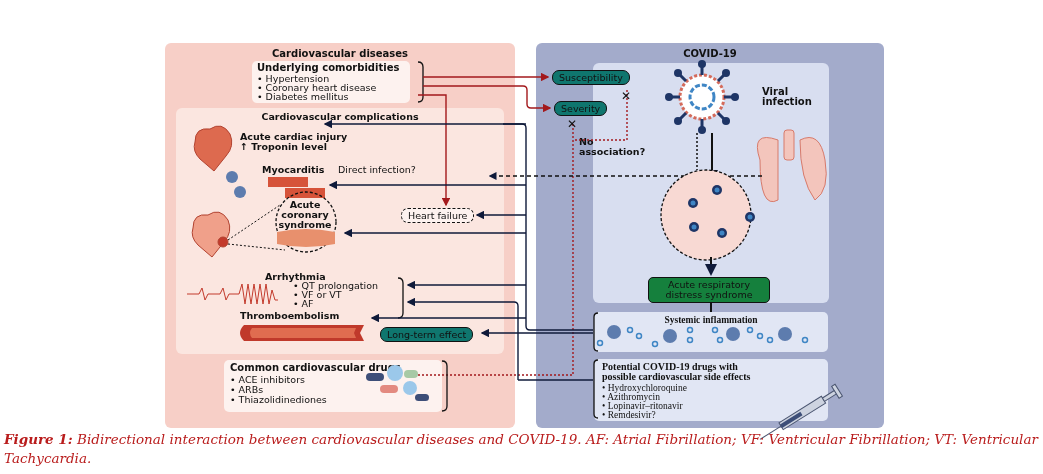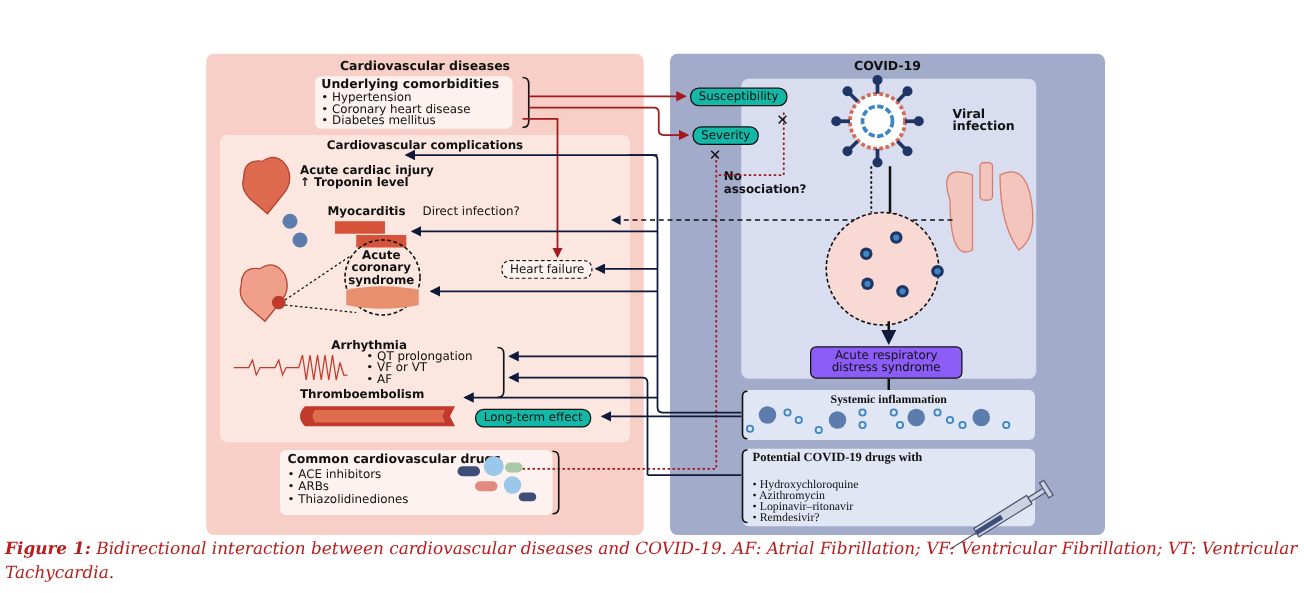--- a/index.html
+++ b/index.html
@@ -7,21 +7,21 @@
   .abs { position: absolute; }
   .panel-left { left: 165px; top: 43px; width: 350px; height: 385px; background: #f7cfc7; border-radius: 6px; }
   .panel-right { left: 536px; top: 43px; width: 348px; height: 385px; background: #a3abcb; border-radius: 6px; }
   .panel-title { font-size: 10px; font-weight: bold; color: #111; text-align: center; width: 100%; }
   .inner-left { left: 176px; top: 108px; width: 328px; height: 246px; background: #fbe6e0; border-radius: 6px; }
   .inner-right { left: 593px; top: 63px; width: 236px; height: 240px; background: #d8def0; border-radius: 6px; }
   .box { background: #fdf2ef; border-radius: 5px; }
   .box-right { background: #e1e6f4; border-radius: 5px; font-family: Liberation Serif, serif; }
   .txt { font-size: 9.5px; color: #111; line-height: 10px; white-space: nowrap; }
   .bold { font-weight: bold; }
-  .pill { border: 1.5px solid #111; border-radius: 7px; background: #14b8a6; font-size: 9.5px; padding: 1px 6px; white-space: nowrap; color: #111; }
+  .pill { border: 1.5px solid #111; border-radius: 7px; background: #0f766e; font-size: 9.5px; padding: 1px 6px; white-space: nowrap; color: #111; }
   .pill-dashed { border: 1.5px dashed #111; border-radius: 7px; background: #fdf2ef; font-size: 9.5px; padding: 1px 6px; white-space: nowrap; color: #111; }
   .caption { left: 4px; top: 430px; width: 1036px; font-family: "DejaVu Serif", serif; font-style: italic; font-size: 13.5px; line-height: 19px; color: #b91c1c; }
   .caption b { font-weight: bold; }
   svg.overlay { position: absolute; left: 0; top: 0; }
 </style>
 </head>
 <body>
 
 <div class="abs panel-left">
   <div class="panel-title" style="margin-top:5px;">Cardiovascular diseases</div>
@@ -73,31 +73,32 @@
 <div class="abs pill" style="left:554px; top:101px;">Severity</div>
 
 <div class="abs txt bold" style="left:579px; top:137px;">No</div>
 <div class="abs txt bold" style="left:579px; top:147px;">association?</div>
 
 <div class="abs txt bold" style="left:762px; top:87px; font-size:10px;">Viral</div>
 <div class="abs txt bold" style="left:762px; top:97px; font-size:10px;">infection</div>
 
 <div class="abs txt bold" style="left:676px; top:242px;">Pneumonia</div>
 
-<div class="abs" style="left:648px; top:277px; width:120px; height:24px; border:1.5px solid #111; border-radius:5px; background:#8b5cf6;">
+<div class="abs" style="left:648px; top:277px; width:120px; height:24px; border:1.5px solid #111; border-radius:5px; background:#15803d;">
   <div class="txt" style="text-align:center; margin-top:2px;">Acute respiratory</div>
   <div class="txt" style="text-align:center;">distress syndrome</div>
 </div>
 
 <div class="abs box-right" style="left:594px; top:312px; width:234px; height:40px;">
   <div class="txt bold" style="text-align:center; margin-top:3px;">Systemic inflammation</div>
 </div>
 
 <div class="abs box-right" style="left:594px; top:359px; width:234px; height:62px;">
   <div class="txt bold" style="position:absolute; left:8px; top:3px; font-size:10px;">Potential COVID-19 drugs with</div>
+  <div class="txt bold" style="position:absolute; left:8px; top:13px; font-size:10px;">possible cardiovascular side effects</div>
   <div class="txt" style="position:absolute; left:8px; top:24px;">• Hydroxychloroquine</div>
   <div class="txt" style="position:absolute; left:8px; top:33px;">• Azithromycin</div>
   <div class="txt" style="position:absolute; left:8px; top:42px;">• Lopinavir–ritonavir</div>
   <div class="txt" style="position:absolute; left:8px; top:51px;">• Remdesivir?</div>
 </div>
 
 <svg class="overlay" width="1043" height="474">
   <defs>
     <marker id="ah-dark" markerWidth="6" markerHeight="6" refX="5" refY="3" orient="auto">
         <path d="M0,0 L6,3 L0,6 z" fill="#0f1a3a"></path>

